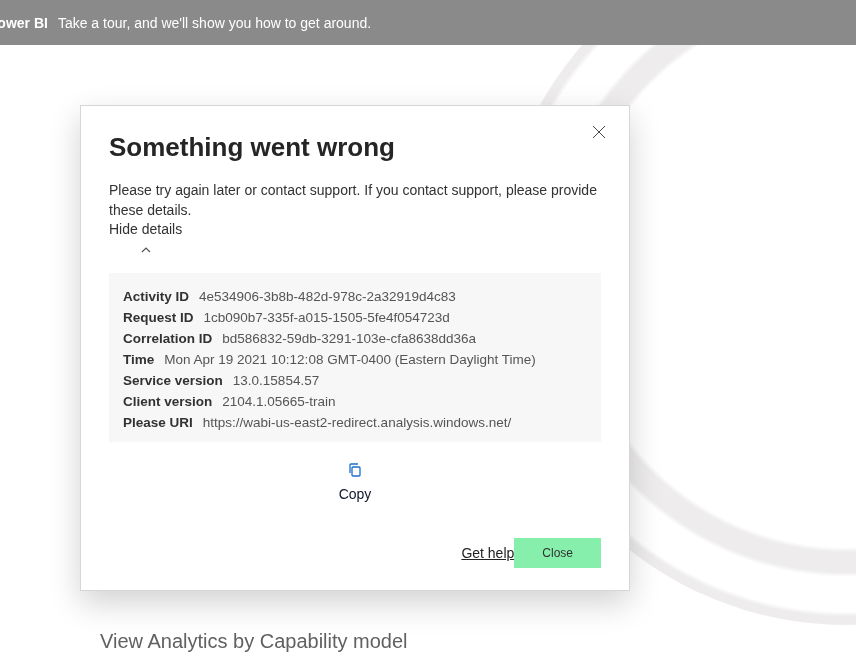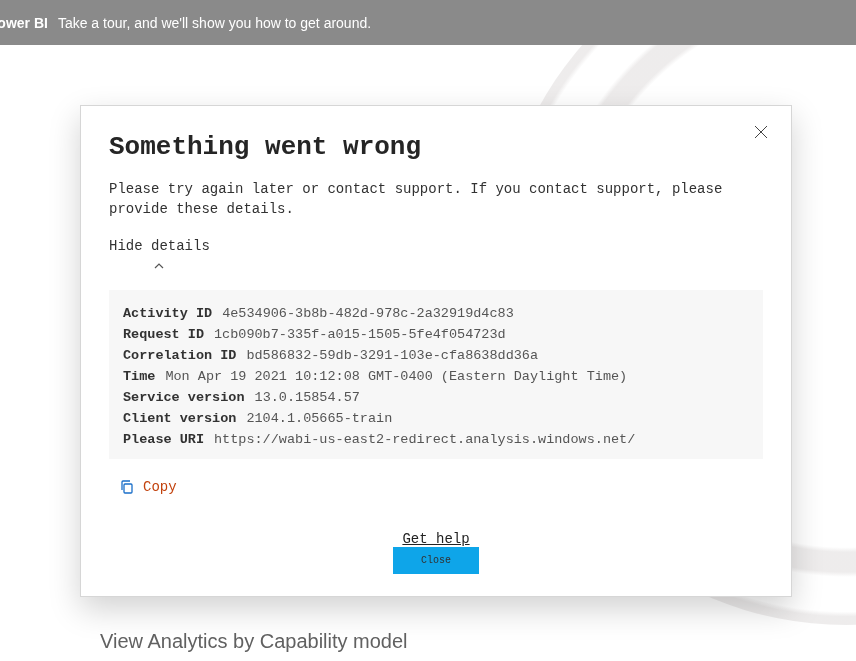--- a/index.html
+++ b/index.html
@@ -50,26 +50,25 @@
       left: 100px;
       top: 585px;
       font-size: 20px;
       font-weight: 400;
       color: #616161;
     }
     .dialog {
       position: absolute;
       top: 105px;
       left: 80px;
-      width: 712px;
+      width: 550px;
       background: #fff;
       border: 1px solid #d6d6d6;
       box-shadow: 0 12px 30px rgba(0,0,0,0.18);
       padding: 26px 28px 22px 28px;
-      font-family: Liberation Mono, monospace;
     }
     .dialog-close {
       position: absolute;
       top: 18px;
       right: 18px;
       width: 20px;
       height: 20px;
       cursor: pointer;
       color: #444;
     }
@@ -80,21 +79,20 @@
       margin-bottom: 18px;
     }
     .dialog-sub {
       font-size: 14px;
       color: #323232;
       margin-bottom: 18px;
     }
     .dialog-msg {
       font-size: 14px;
       color: #323232;
-      margin-bottom: 18px;
       line-height: 1.4;
     }
     .toggle {
       font-size: 14px;
       color: #323232;
       cursor: pointer;
       display: inline-flex;
       align-items: center;
       gap: 6px;
       margin-bottom: 14px;
@@ -114,41 +112,41 @@
     .drow { display: flex; gap: 10px; }
     .dlabel { font-weight: 600; white-space: nowrap; }
     .dval { color: #555; word-break: break-all; text-align: center; }
     .copy-row {
       display: flex;
       align-items: center;
       gap: 8px;
       padding: 6px 10px;
       cursor: pointer;
       font-size: 14px;
-      color: #c2410c;
+      color: #0f172a;
       margin-bottom: 30px;
+      flex-direction: column;
     }
     .copy-icon { color: #1a6fc9; width: 16px; height: 16px; }
     .footer {
       display: flex;
       justify-content: flex-end;
       align-items: center;
-      flex-direction: column;
     }
     .get-help {
       font-size: 14px;
       color: #222;
       text-decoration: underline;
       cursor: pointer;
     }
     .close-btn {
-      background: #0ea5e9;
+      background: #86efac;
       border: none;
       padding: 8px 28px;
-      font-size: 10px;
+      font-size: 12px;
       color: #323232;
       cursor: pointer;
       font-family: inherit;
     }
   </style>
 </head>
 <body>
 
 <div class="banner">
   <span class="banner-brand">Power BI</span>

